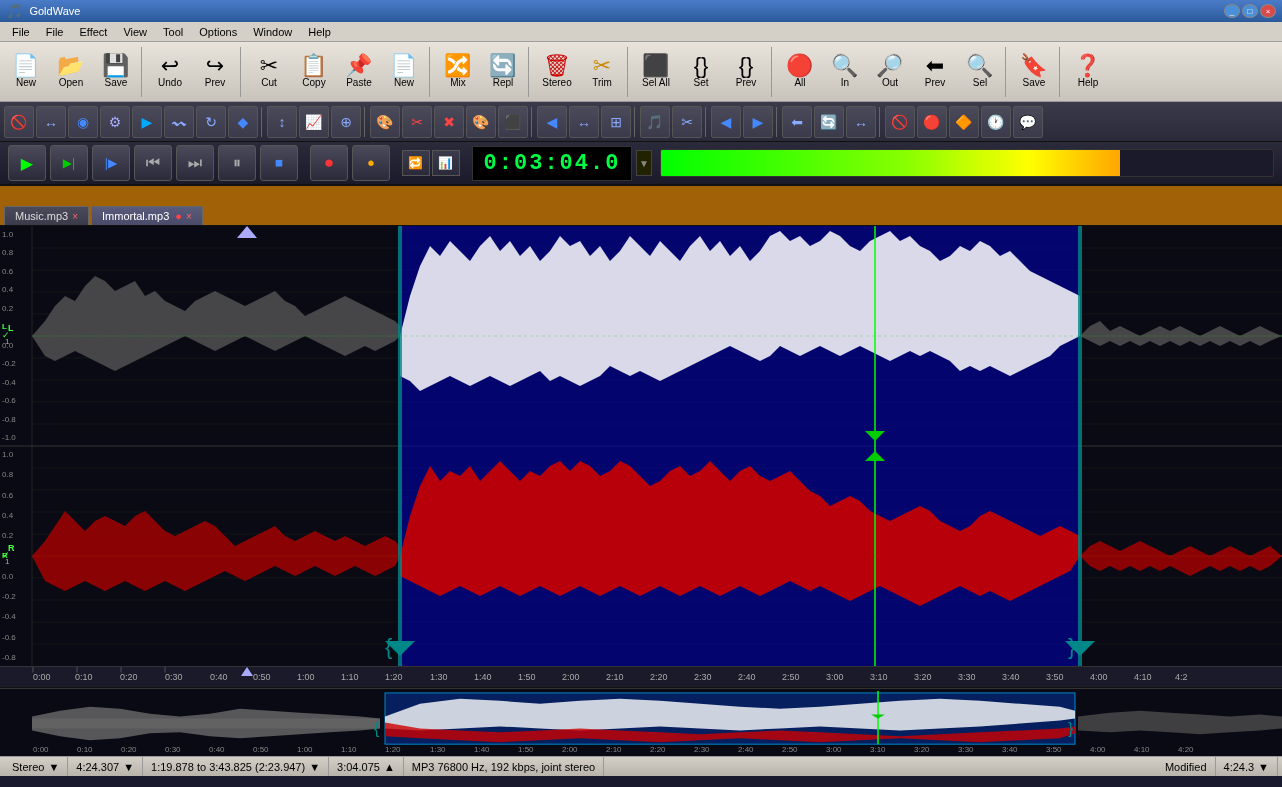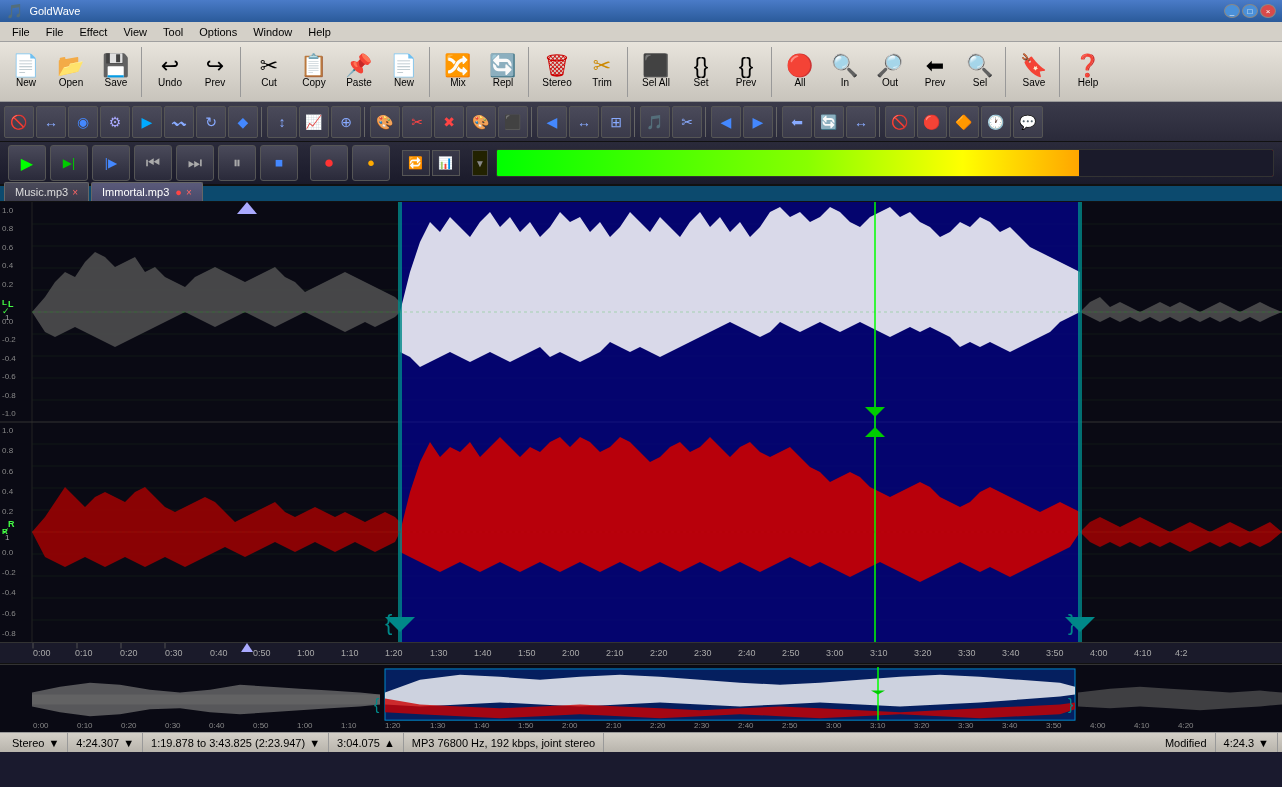--- a/index.html
+++ b/index.html
@@ -142,22 +142,22 @@
       right: 0;
       top: 0;
       height: 100%;
       background: #1a1a2a;
       width: 25%;
     }
     .trans-sep { width: 4px; }
 
     
     #tabs {
-      background: #0c4a6e;
-      height: 16px;
+      background: #a16207;
+      height: 40px;
       display: flex;
       align-items: flex-end;
       padding: 0 4px;
       border-bottom: 1px solid #111;
     }
     .tab {
       padding: 3px 10px;
       background: linear-gradient(to bottom, #4a4a5a, #3a3a4a);
       border: 1px solid #666;
       border-bottom: none;
@@ -424,20 +424,21 @@
   <div class="trans-btn gray" style="color:#4488ff;">⏹</div>
   <div class="trans-sep"></div>
   <div class="trans-btn red">⏺</div>
   <div class="trans-btn orange" style="font-size:12px;">⏺</div>
   <div class="trans-sep"></div>
   <div style="display:flex;align-items:center;gap:2px;">
     <div style="width:28px;height:26px;background:linear-gradient(to bottom,#3a3a4a,#2a2a3a);border:1px solid #555;display:flex;align-items:center;justify-content:center;font-size:12px;cursor:pointer;">🔁</div>
     <div style="width:28px;height:26px;background:linear-gradient(to bottom,#3a3a4a,#2a2a3a);border:1px solid #555;display:flex;align-items:center;justify-content:center;font-size:12px;cursor:pointer;">📊</div>
   </div>
   <div class="trans-sep"></div>
+  <div id="time-display">0:03:04.0</div>
   <div style="width:16px;height:26px;background:#220;border:1px solid #444;display:flex;align-items:center;justify-content:center;font-size:10px;color:#888;">▼</div>
   <div class="trans-sep" style="flex:0;width:8px;"></div>
   <div id="volume-meter">
     <div id="volume-level"></div>
   </div>
 </div>
 
 <div id="tabs">
   <div class="tab">
     <span>Music.mp3</span>

